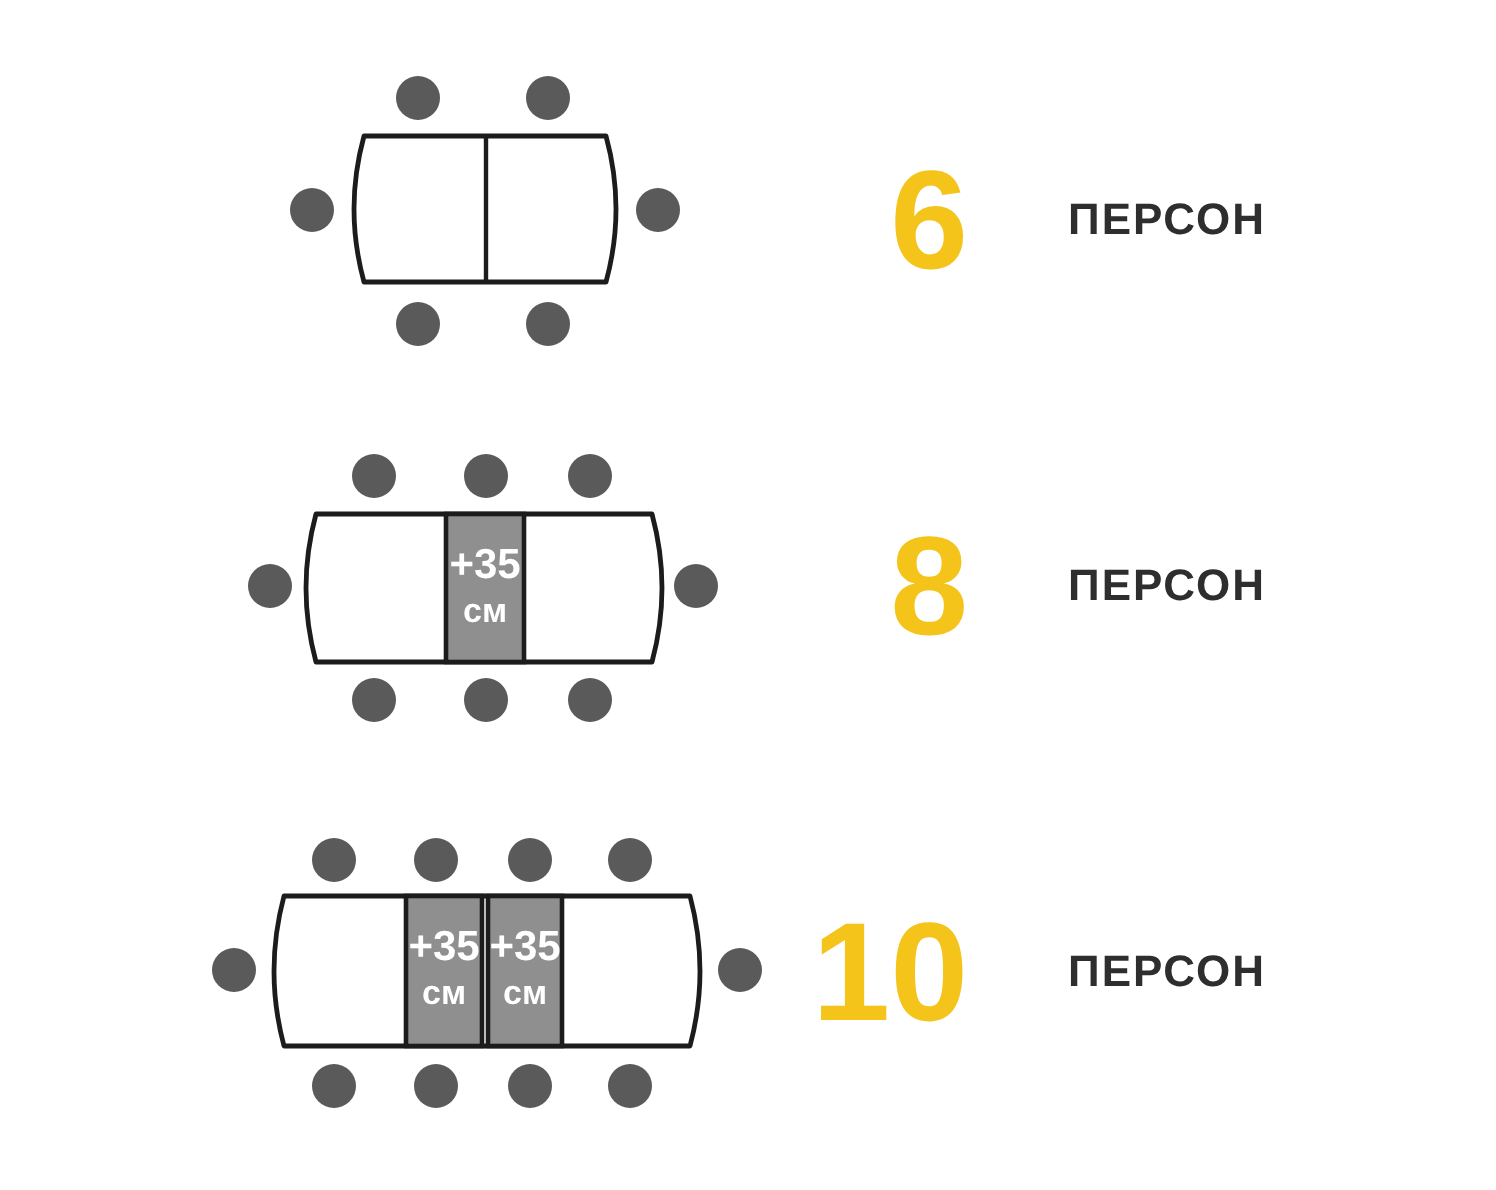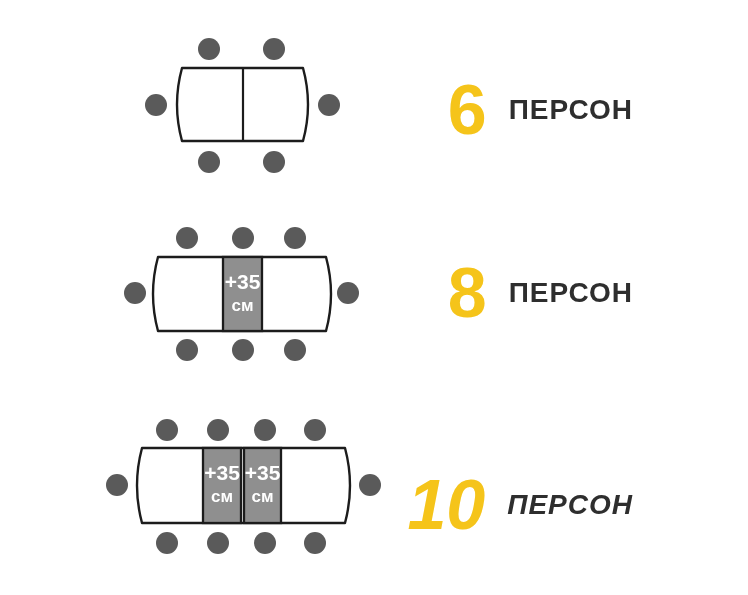--- a/index.html
+++ b/index.html
@@ -55,23 +55,24 @@
     right: 115px;
   }
   .count {
     color: var(--accent);
     font-size: 70px;
     font-weight: bold;
     line-height: 1;
   }
   .persons {
     color: var(--text);
-    font-size: 28px;
+    font-size: 22px;
     font-weight: bold;
     letter-spacing: 1px;
+    margin-left: 28px;
   }
 </style>
 </head>
 <body>
 
 <div class="canvas">
 
   <section>
     <svg class="diagram" style="left:130px; top:25px;" width="230" height="155" viewBox="0 0 230 155">
       <circle class="seat" cx="79" cy="24" r="11"></circle>
@@ -129,19 +130,19 @@
         <rect class="leaf-rect" x="113" y="38" width="38" height="75"></rect>
         <text class="leaf-text big" x="132" y="70">+35</text>
         <text class="leaf-text small" x="132" y="92">см</text>
       </g>
       <g>
         <rect class="leaf-rect" x="154" y="38" width="37" height="75"></rect>
         <text class="leaf-text big" x="172.5" y="70">+35</text>
         <text class="leaf-text small" x="172.5" y="92">см</text>
       </g>
     </svg>
-    <div class="label-group" style="top:470px;font-style:italic;">
+    <div class="label-group" style="top:451px;">
       <span class="count">10</span>
       <span class="persons">ПЕРСОН</span>
     </div>
   </section>
 
 </div>
 
 </body></html>

